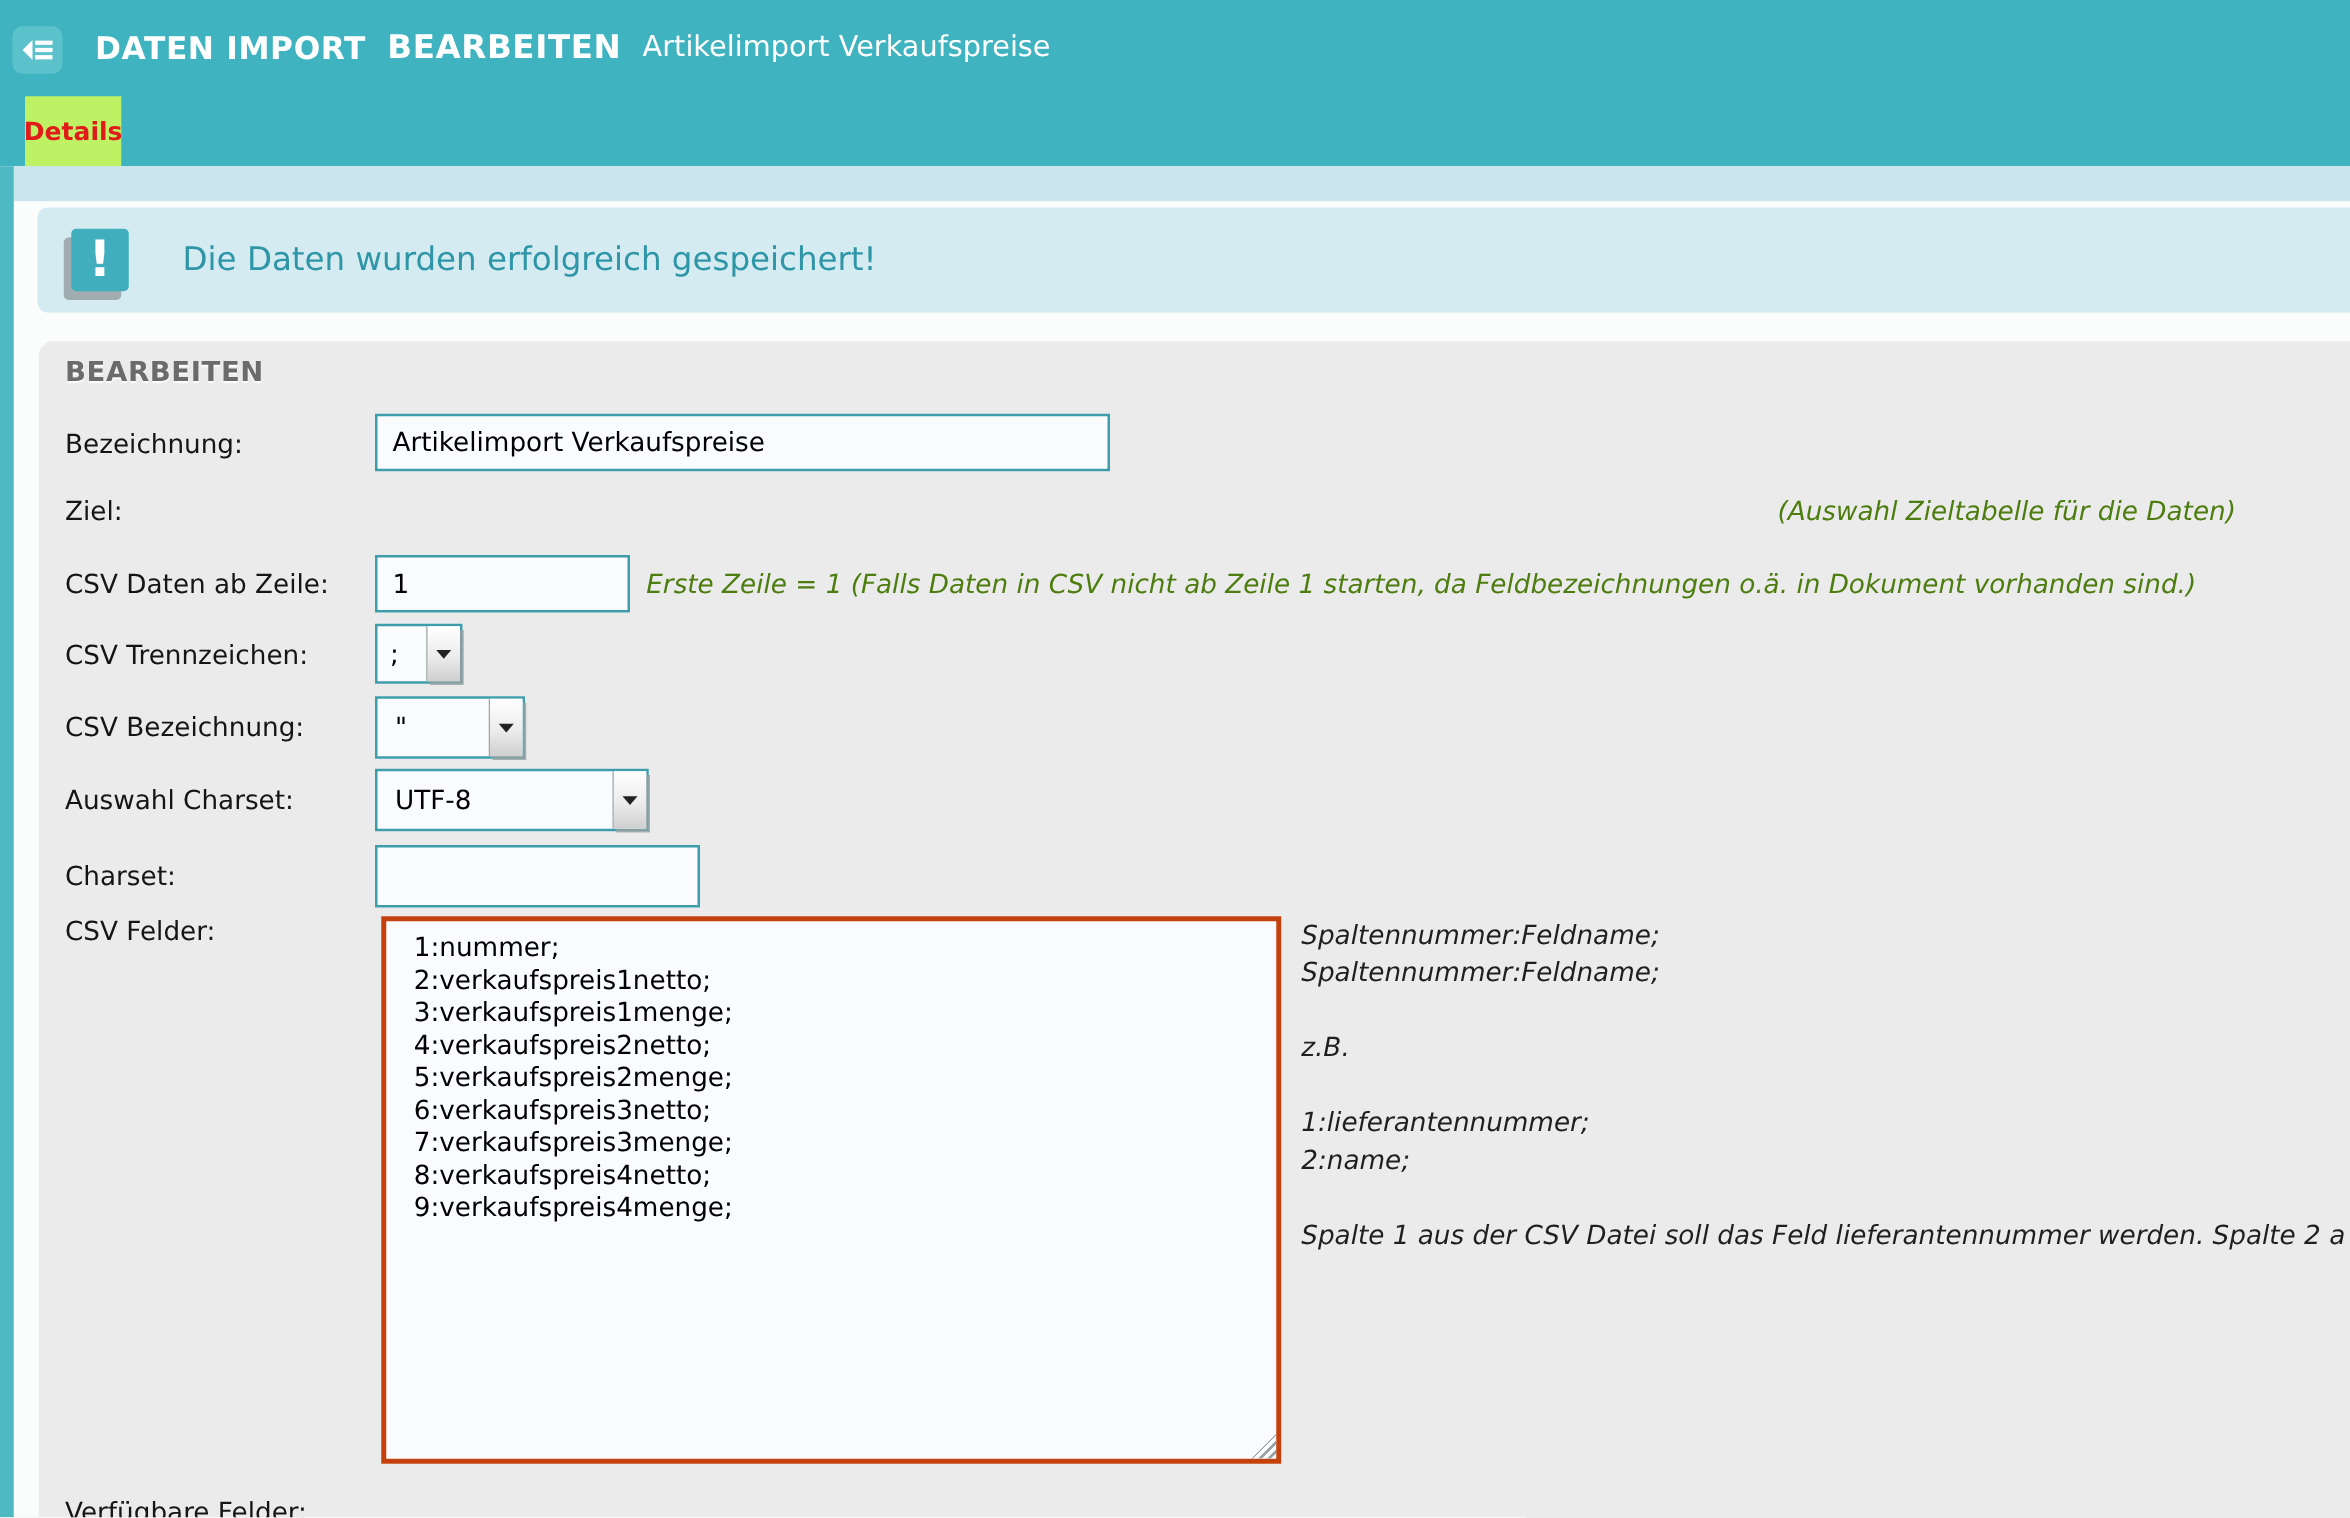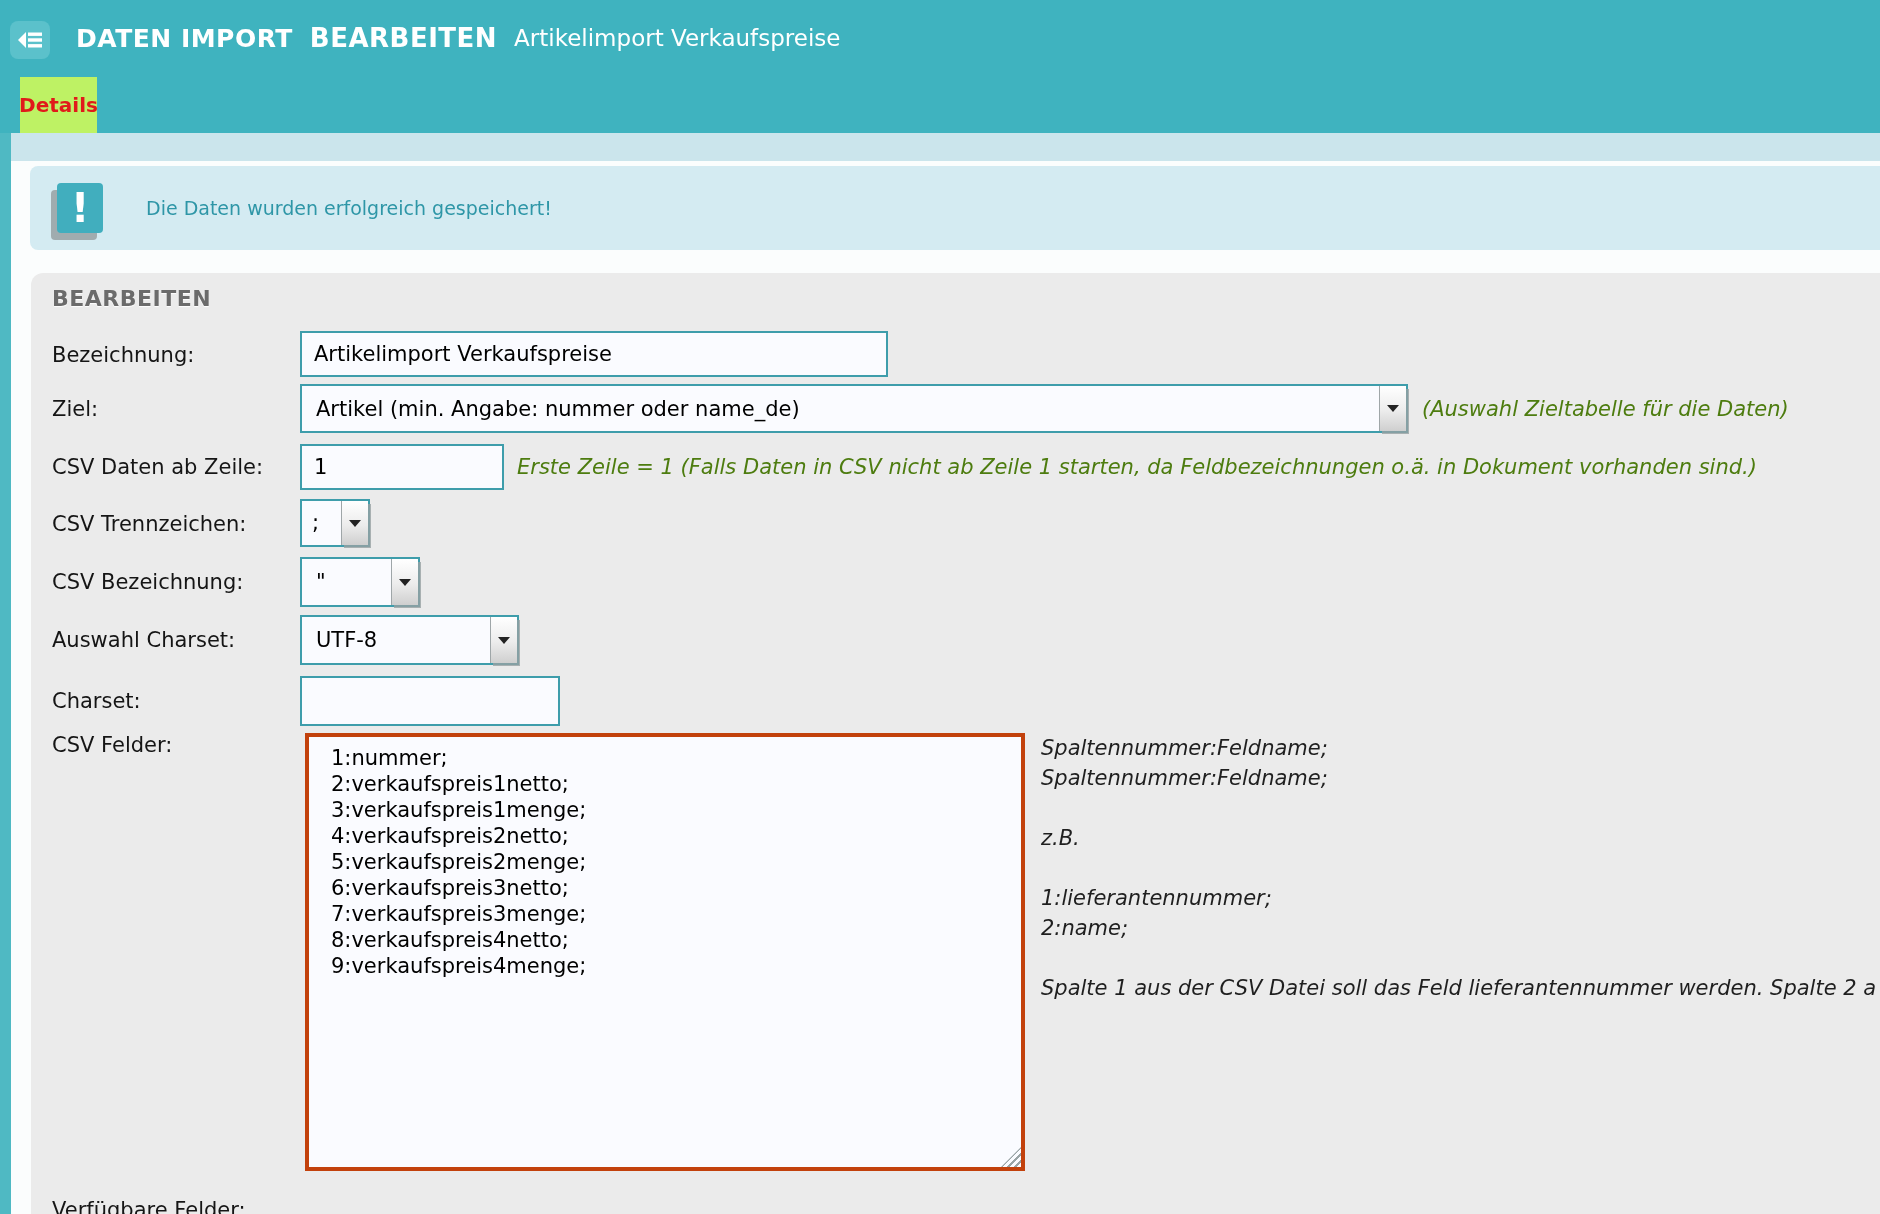--- a/index.html
+++ b/index.html
@@ -41,21 +41,21 @@
     background:#d4ebf2; border-radius:8px 0 0 8px;
   }
   .msg-icon {
     position:absolute; left:27px; top:17px; width:46px; height:50px;
     background:#41aebe; border-radius:4px; color:#ffffff; font-size:40px; font-weight:bold;
     display:flex; align-items:center; justify-content:center;
     box-shadow:-6px 7px 0 rgba(154,165,167,0.9);
   }
   .msg-text {
     position:absolute; left:116px; top:0; height:84px; display:flex; align-items:center;
-    color:#2e96a7; font-size:19px; white-space:nowrap;
+    color:#2e96a7; font-size:26px; white-space:nowrap;
   }
   
   .panel {
     position:absolute; left:31px; top:273px; width:1849px; height:941px;
     background:#ebebeb; border-radius:12px 0 0 0;
   }
   .panel-title {
     position:absolute; left:52px; top:286px; font-size:22px; font-weight:bold; color:#6b6b6b;
     text-shadow:0 1px 1px #ffffff; letter-spacing:0.5px;
   }
@@ -143,24 +143,20 @@
     <div class="msg-text">Die Daten wurden erfolgreich gespeichert!</div>
   </div>
 
   <div class="panel"></div>
   <div class="panel-title">BEARBEITEN</div>
 
   <div class="flabel" style="top:340px">Bezeichnung:</div>
   <input class="tinput" style="left: 300px; top: 331px; width: 588px; height: 46px;" value="Artikelimport Verkaufspreise">
 
   <div class="flabel" style="top:394px">Ziel:</div>
-  <div class="fselect" style="left:300px; top:384px; width:1108px; height:49px">
-    <span class="val">Artikel (min. Angabe: nummer oder name_de)</span>
-    <span class="arrow"></span>
-  </div>
   <div class="hint" style="left:1422px; top:394px">(Auswahl Zieltabelle für die Daten)</div>
 
   <div class="flabel" style="top:452px">CSV Daten ab Zeile:</div>
   <input class="tinput" style="left: 300px; top: 444px; width: 204px; height: 46px;" value="1">
   <div class="hint" style="left:517px; top:452px">Erste Zeile = 1 (Falls Daten in CSV nicht ab Zeile 1 starten, da Feldbezeichnungen o.ä. in Dokument vorhanden sind.)</div>
 
   <div class="flabel" style="top:509px">CSV Trennzeichen:</div>
   <div class="fselect" style="left:300px; top:499px; width:70px; height:48px">
     <span class="val" style="padding-left:10px">;</span>
     <span class="arrow"></span>

